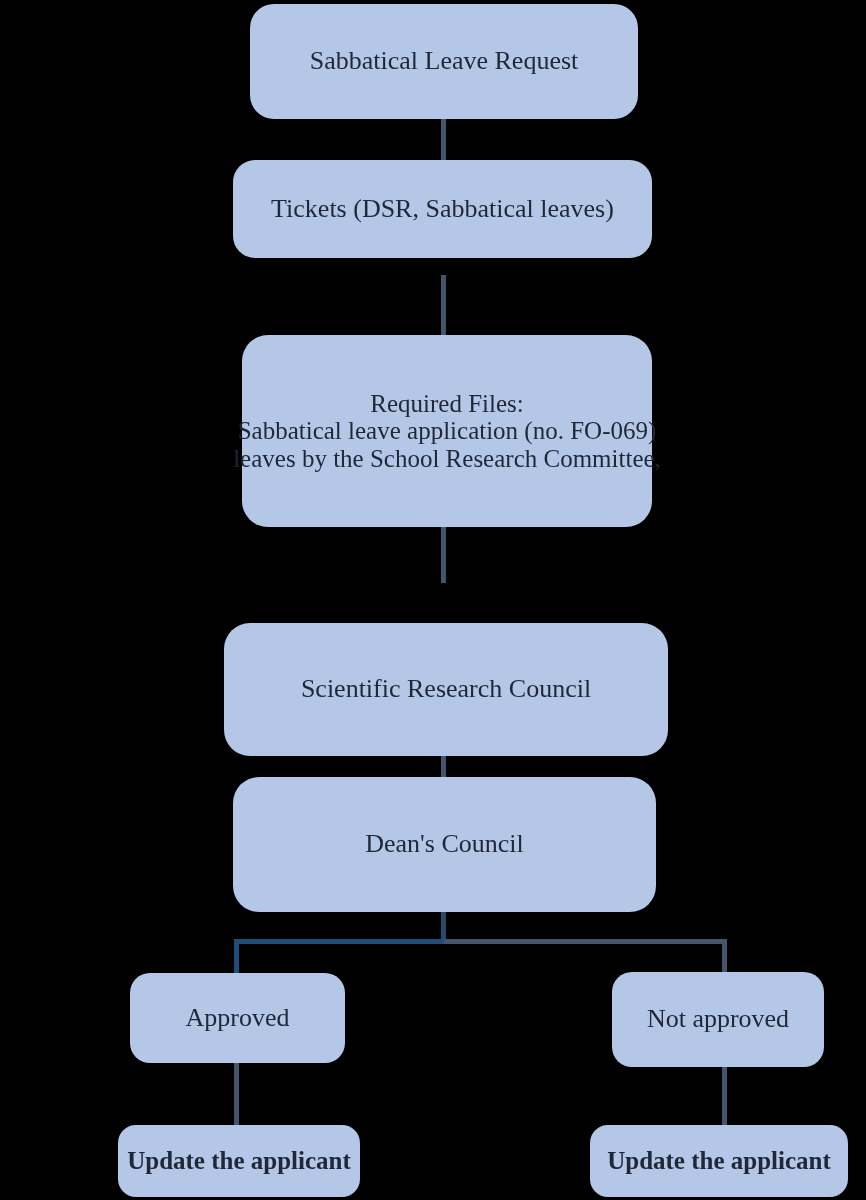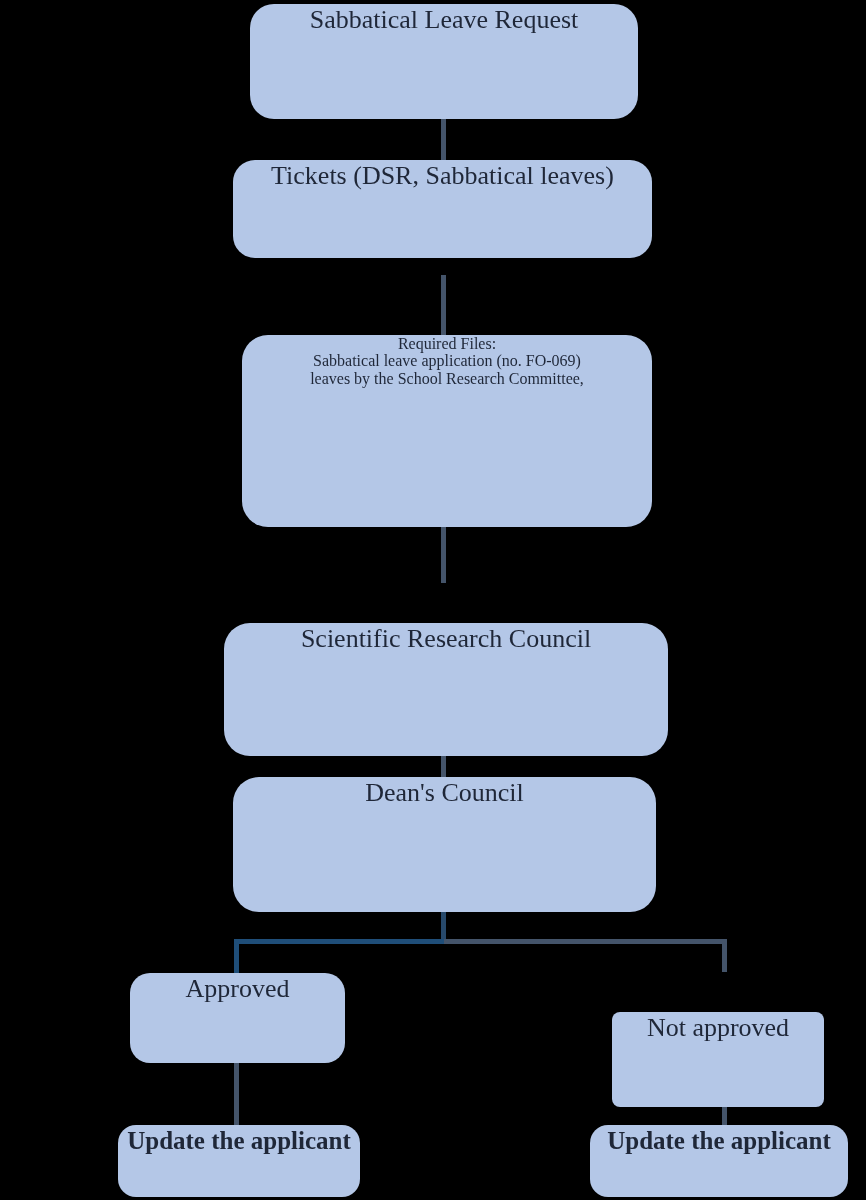--- a/index.html
+++ b/index.html
@@ -15,27 +15,27 @@
     overflow: hidden;
     font-family: "Liberation Serif", "DejaVu Serif", serif;
   }
   .node {
     position: absolute;
     background: var(--node-fill, #B4C7E7);
     color: var(--node-text, #1F2738);
     display: flex;
     flex-direction: column;
     align-items: center;
-    justify-content: flex-start;
+    justify-content: center;
     text-align: center;
     font-size: 26px;
     line-height: 1.25;
   }
   .node.small { font-size: 25px; font-weight: bold; }
-  .node.multiline { font-size: 16px; line-height: 1.09; }
+  .node.multiline { font-size: 25px; line-height: 1.09; }
   .node.multiline span { display: block; white-space: nowrap; }
   .line {
     position: absolute;
   }
   .v { width: 5px; }
   .h { height: 5px; }
   .gray { background: var(--connector-gray, #44546A); }
   .blue { background: var(--connector-blue, #1F4E79); }
   .stub { background: var(--connector-stub, #27496B); }
 </style>
@@ -75,21 +75,21 @@
   </div>
 
   <div class="node" style="left:130px; top:973px; width:215px; height:90px; border-radius:20px;">
     <span>Approved</span>
   </div>
 
   <div class="node" style="left:233px; top:777px; width:423px; height:135px; border-radius:26px;">
     <span>Dean's Council</span>
   </div>
 
-  <div class="node" style="left:612px; top:972px; width:212px; height:95px; border-radius:8px;margin-top:40px;">
+  <div class="node" style="left:612px; top:972px; width:212px; height:95px; border-radius:20px;">
     <span>Not approved</span>
   </div>
 
   <div class="node small" style="left:118px; top:1125px; width:242px; height:72px; border-radius:18px;">
     <span>Update the applicant</span>
   </div>
 
   <div class="node small" style="left:590px; top:1125px; width:258px; height:72px; border-radius:18px;">
     <span>Update the applicant</span>
   </div>

